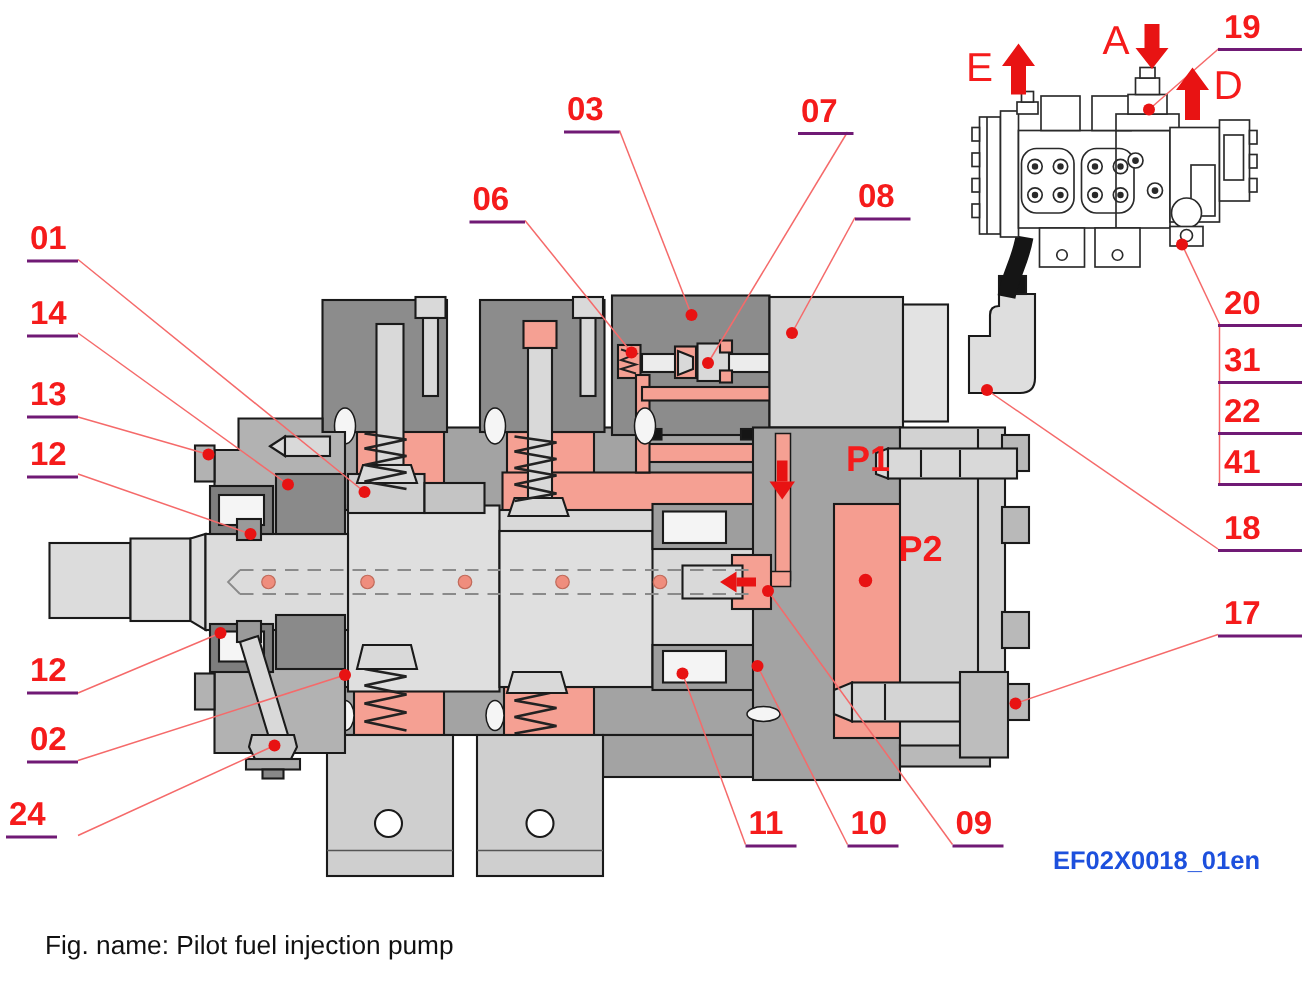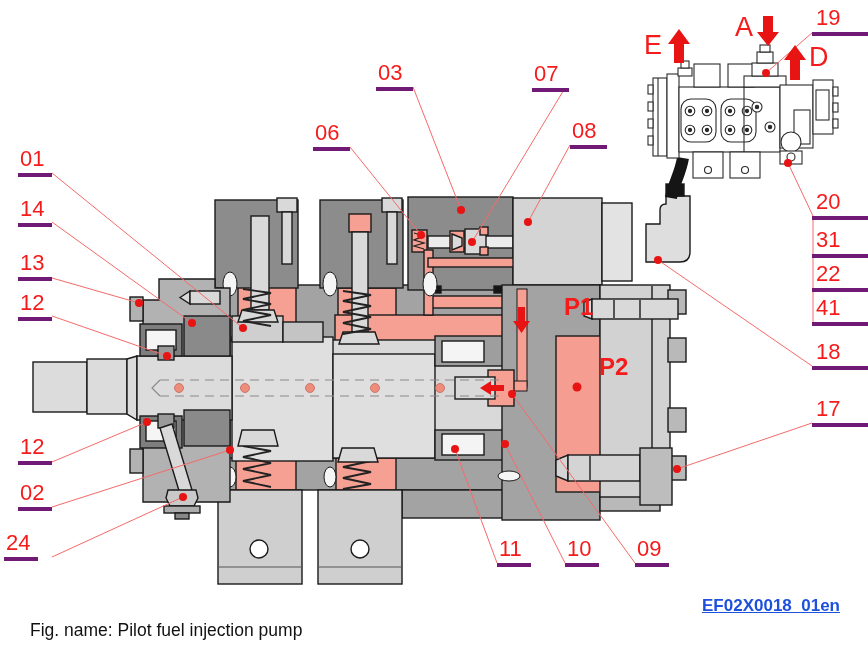--- a/index.html
+++ b/index.html
@@ -1,25 +1,25 @@
 <!DOCTYPE html>
 <html><head>
 <meta charset="utf-8">
 <style>
   html,body{margin:0;padding:0;background:#fff;}
   .stage{position:relative;width:868px;height:658px;background:#fff;overflow:hidden;
          font-family:"Liberation Sans","DejaVu Sans",sans-serif;}
   .art{position:absolute;left:0;top:0;}
-  .lbl{position:absolute;color:#f51b1b;font-size:22px;line-height:22px;font-weight:400;
-       padding-bottom:3px;border-bottom:4px solid #701a75;text-indent:2px;width:34px;}
+  .lbl{position:absolute;color:#f51b1b;font-size:22px;line-height:22px;font-weight:700;
+       padding-bottom:3px;border-bottom:2px solid #701a75;text-indent:2px;width:34px;}
   .lbl.r{width:56px;text-indent:4px;}
   .lbl.t{width:37px;}
   .port{position:absolute;color:#f51b1b;font-size:24px;line-height:24px;font-weight:700;margin-left:38px;}
   .flow{position:absolute;color:#f51b1b;font-size:27px;line-height:27px;font-weight:400;}
-  .code{position:absolute;left:702px;top:596px;color:#1d50dd;font-size:17px;font-weight:700;text-decoration:underline;}
+  .code{position:absolute;left:702px;top:564px;color:#1d50dd;font-size:17px;font-weight:700;}
   .caption{position:absolute;left:30px;top:620px;color:#111;font-size:17.5px;}
 </style>
 </head>
 <body>
 
 <div class="stage">
 
 <svg class="art" width="868" height="658" viewBox="0 0 868 658">
 
   <g stroke="#1a1a1a" stroke-width="1.4">

